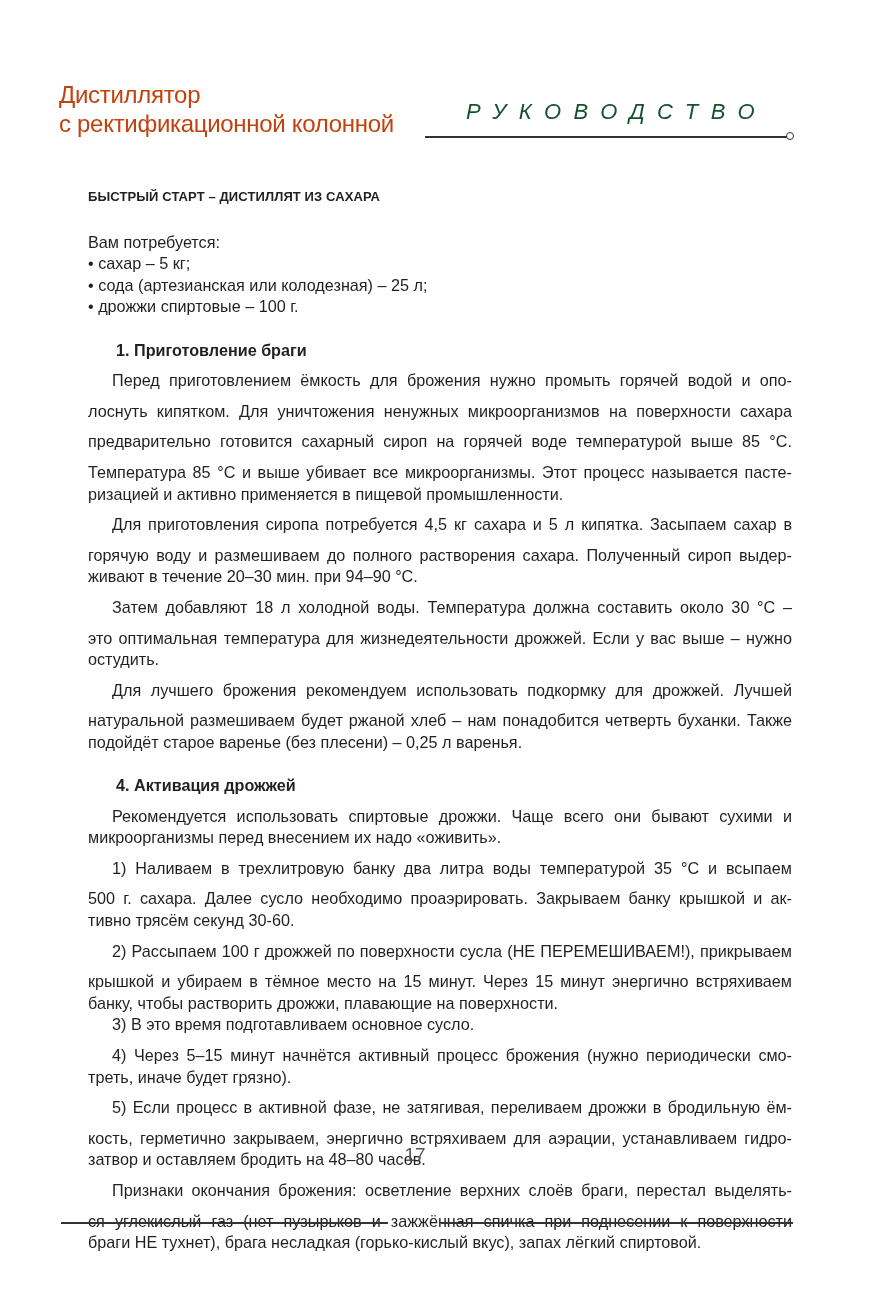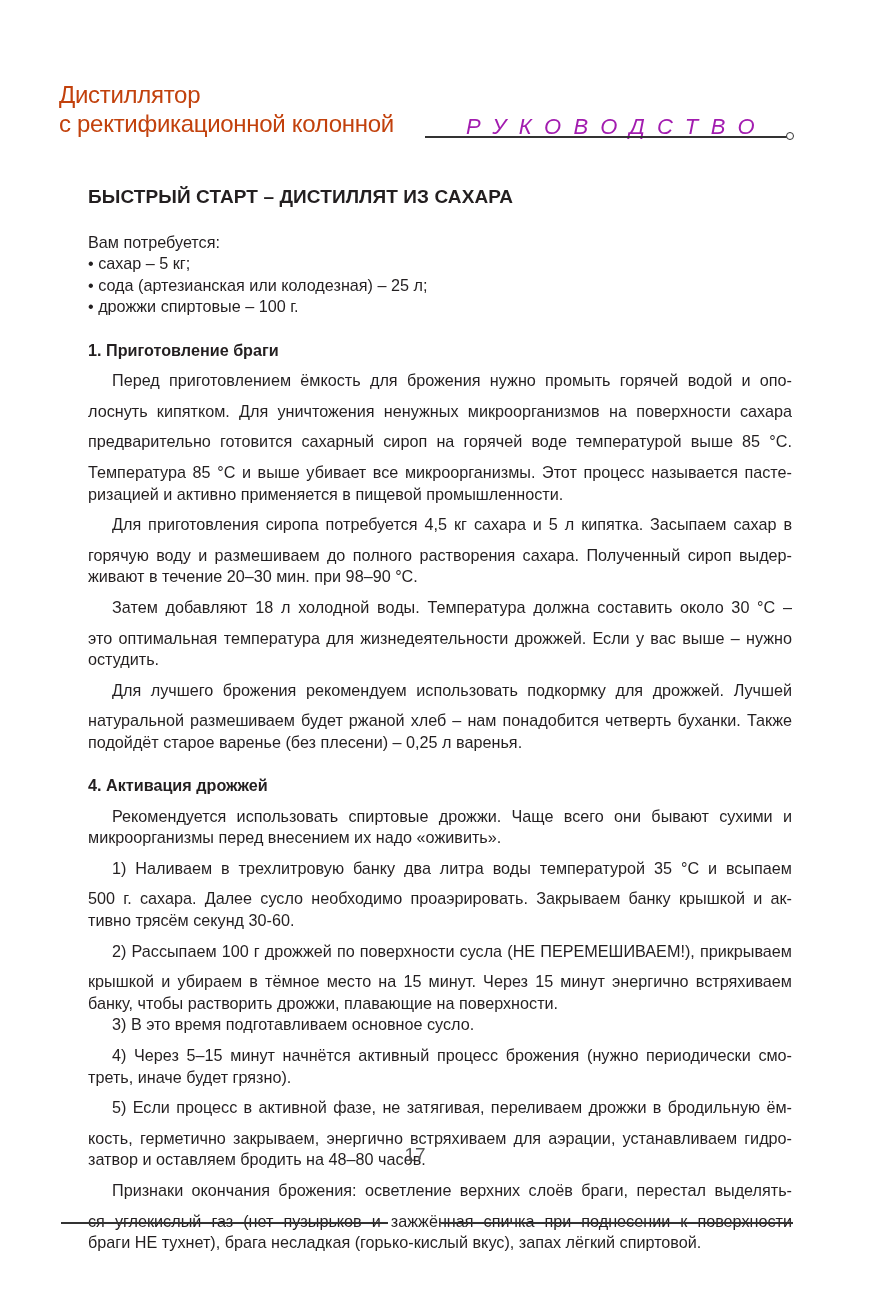--- a/index.html
+++ b/index.html
@@ -1,31 +1,31 @@
 <!DOCTYPE html>
 <html><head>
 <meta charset="utf-8">
 <style>
   html, body { margin: 0; padding: 0; background: #ffffff; }
   body { width: 869px; height: 1300px; position: relative; overflow: hidden; color: #231f20;
          font-family: "Liberation Sans", "DejaVu Sans", sans-serif; }
   .hdr-left { position: absolute; left: 59px; top: 80px; font-size: 24px; line-height: 29px;
               color: #c2410c; font-weight: normal; letter-spacing: -0.3px; }
-  .hdr-right { position: absolute; left: 466px; top: 114px; font-size: 22px; font-style: italic;
-               letter-spacing: 12.5px; color: #a21caf; }
+  .hdr-right { position: absolute; left: 466px; top: 99px; font-size: 22px; font-style: italic;
+               letter-spacing: 12.5px; color: #14532d; }
   .hdr-rule { position: absolute; left: 425px; top: 136px; width: 362px; height: 2px; background: #333; }
   .hdr-dot { position: absolute; left: 786px; top: 132px; width: 6px; height: 6px; border: 1.5px solid #333;
              border-radius: 50%; background: #fff; }
   .content { position: absolute; left: 88px; top: 186px; width: 704px; font-size: 16.2px; line-height: 21.6px; }
   .content .line { white-space: nowrap; display: block; }
   .j { text-align: justify; text-align-last: justify; margin-top: 9px; }
   .ind { padding-left: 0; }
   .ind::before { content: ""; display: inline-block; width: 24px; }
-  .title { font-weight: bold; font-size: 19px; margin-bottom: 24px; letter-spacing: 0.1px; }
-  .sec { font-weight: bold; }
+  .title { font-weight: bold; font-size: 13px; margin-bottom: 24px; letter-spacing: 0.1px; }
+  .sec { font-weight: bold; margin-left: 28px; }
   .gap { height: 21.6px; }
   .footer-line { position: absolute; top: 1222px; height: 2px; background: #333; }
   .fl { left: 61px; width: 327px; }
   .fr { left: 441px; width: 352px; }
   .page-num { position: absolute; left: 393px; top: 1144px; width: 44px; text-align: center;
               font-size: 19px; color: #555; }
 </style>
 </head>
 <body>
 
@@ -53,21 +53,21 @@
 
   <div>
     <span class="line sec">1. Приготовление браги</span>
     <span class="line j ind">Перед приготовлением ёмкость для брожения нужно промыть горячей водой и опо-</span>
     <span class="line j">лоснуть кипятком. Для уничтожения ненужных микроорганизмов на поверхности сахара</span>
     <span class="line j">предварительно готовится сахарный сироп на горячей воде температурой выше 85 °С.</span>
     <span class="line j">Температура 85 °С и выше убивает все микроорганизмы. Этот процесс называется пасте-</span>
     <span class="line">ризацией и активно применяется в пищевой промышленности.</span>
     <span class="line j ind">Для приготовления сиропа потребуется 4,5 кг сахара и 5 л кипятка. Засыпаем сахар в</span>
     <span class="line j">горячую воду и размешиваем до полного растворения сахара. Полученный сироп выдер-</span>
-    <span class="line">живают в течение 20–30 мин. при 98–90 °С.</span>
+    <span class="line">живают в течение 20–30 мин. при 94–90 °С.</span>
     <span class="line j ind">Затем добавляют 18 л холодной воды. Температура должна составить около 30 °С –</span>
     <span class="line j">это оптимальная температура для жизнедеятельности дрожжей. Если у вас выше – нужно</span>
     <span class="line">остудить.</span>
     <span class="line j ind">Для лучшего брожения рекомендуем использовать подкормку для дрожжей. Лучшей</span>
     <span class="line j">натуральной размешиваем будет ржаной хлеб – нам понадобится четверть буханки. Также</span>
     <span class="line">подойдёт старое варенье (без плесени) – 0,25 л варенья.</span>
   </div>
 
   <div class="gap"></div>
 

